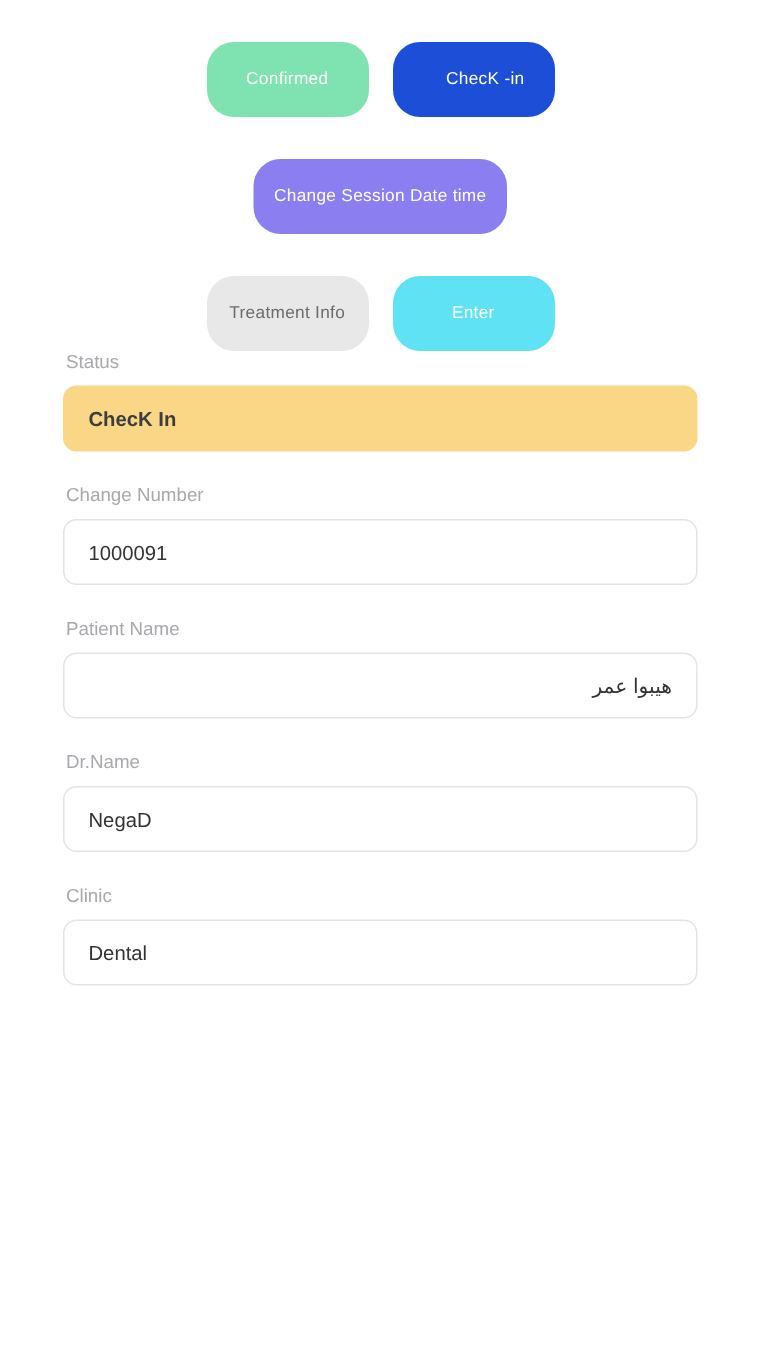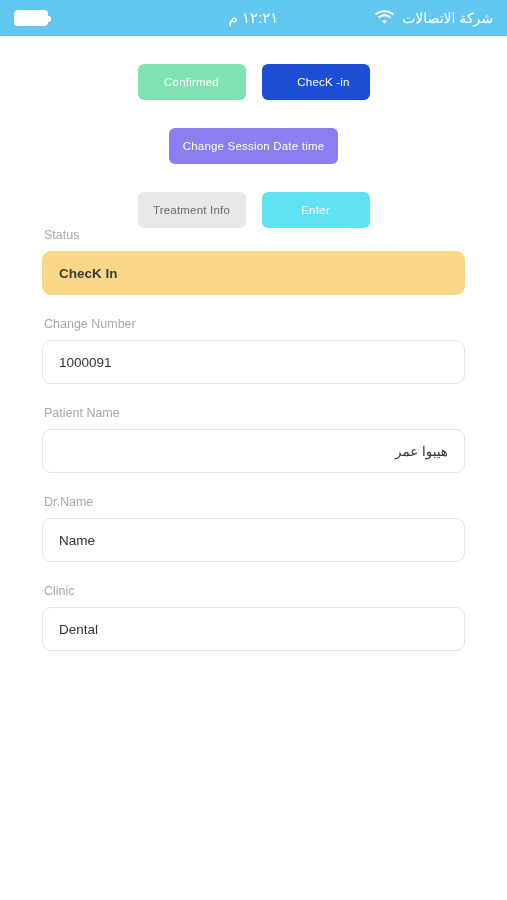--- a/index.html
+++ b/index.html
@@ -101,25 +101,25 @@
     padding: 0 0 0 0;
   }
   .btn-row {
     display: flex;
     justify-content: center;
     gap: 16px;
     margin-top: 28px;
   }
   .pill {
     border: none;
-    border-radius: 6px;
+    border-radius: 18px;
     color: #ffffff;
     font-size: 11.5px;
     font-family: "Liberation Sans", sans-serif;
-    height: 36px;
+    height: 50px;
     min-width: 108px;
     padding: 0 14px;
     cursor: pointer;
     letter-spacing: 0.2px;
   }
   .pill.dark-text { color: #6b6b6b; }
 
   
   .form {
     padding: 0 42px;
@@ -148,34 +148,20 @@
     color: #3d3d3d;
     font-size: 13.5px;
   }
   .field-box.rtl { direction: rtl; justify-content: flex-start; }
 </style>
 </head>
 <body>
 
 <div class="phone">
 
-  <div class="statusbar">
-    <div class="battery"></div>
-    <div class="clock">١٢:٢١ م</div>
-    <div class="status-right">
-      <span class="wifi-icon">
-        <svg width="19" height="14" viewBox="0 0 19 14">
-          <path d="M9.5 2.2c3.2 0 6.1 1.2 8.2 3.1l1.3-1.5C16.6 1.5 13.2 0.2 9.5 0.2S2.4 1.5 0 3.8l1.3 1.5C3.4 3.4 6.3 2.2 9.5 2.2z" fill="#fff"></path>
-          <path d="M9.5 6.3c2 0 3.9 0.8 5.2 2.1l1.3-1.5C14.3 5.2 12 4.3 9.5 4.3S4.7 5.2 3 6.9l1.3 1.5C5.6 7.1 7.5 6.3 9.5 6.3z" fill="#fff"></path>
-          <path d="M9.5 10.1c0.9 0 1.7 0.4 2.3 1l-2.3 2.6-2.3-2.6c0.6-0.6 1.4-1 2.3-1z" fill="#fff"></path>
-        </svg>
-      </span>
-      <span>شركة الاتصالات</span>
-    </div>
-  </div>
 
 
   <div class="content">
 
     <div class="btn-row">
       <button class="pill" style="background:#7fe3b1;">Confirmed</button>
       <button class="pill" style="background:#1d4ed8;padding-left:30px;">ChecK -in</button>
     </div>
 
     <div class="btn-row">
@@ -192,20 +178,20 @@
       <div class="field-label first">Status</div>
       <div class="field-box status-box">ChecK In</div>
 
       <div class="field-label">Change Number</div>
       <div class="field-box">1000091</div>
 
       <div class="field-label">Patient Name</div>
       <div class="field-box rtl">هيبوا عمر</div>
 
       <div class="field-label">Dr.Name</div>
-      <div class="field-box">Name</div>
+      <div class="field-box">NegaD</div>
 
       <div class="field-label">Clinic</div>
       <div class="field-box">Dental</div>
 
     </div>
   </div>
 </div>
 
 </body></html>

